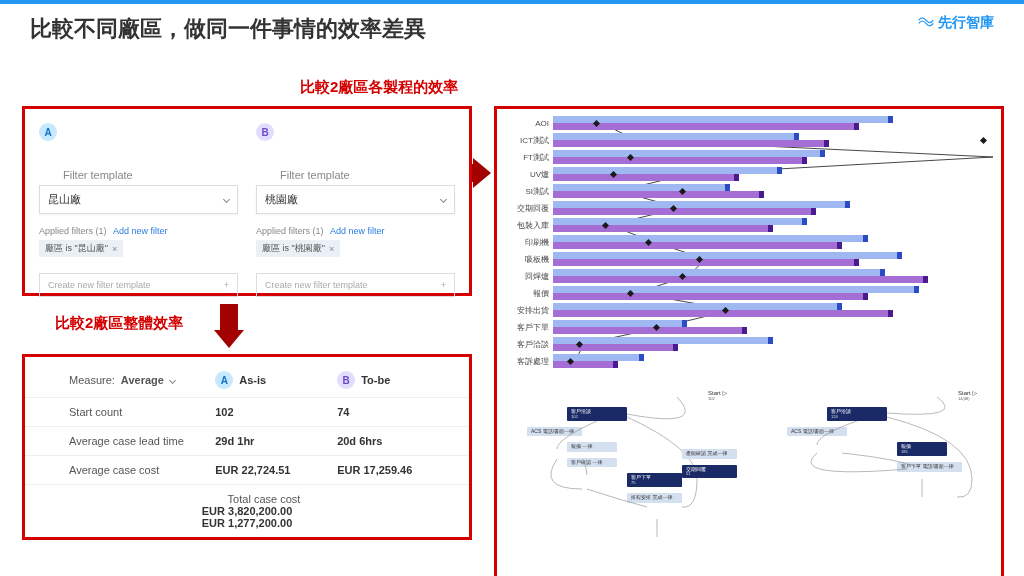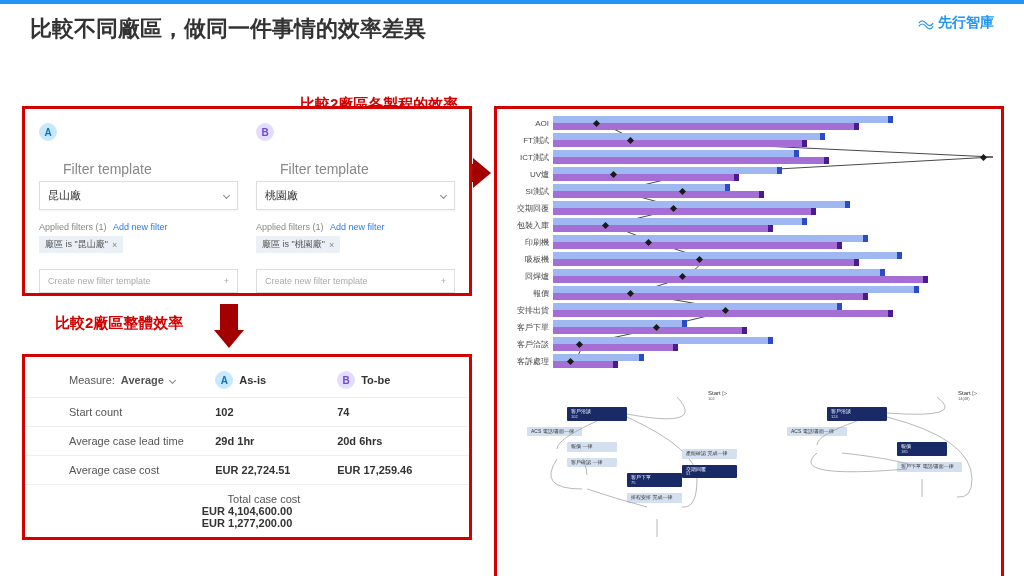--- a/index.html
+++ b/index.html
@@ -1,39 +1,39 @@
 <!DOCTYPE html>
 <html><head>
 <meta charset="utf-8">
 <style>
   * { box-sizing: border-box; margin: 0; padding: 0; }
   body { font-family: "Microsoft JhengHei", "PingFang TC", -apple-system, sans-serif; font-size: 11px; color: #333; background: #fff; width: 1024px; height: 576px; position: relative; overflow: hidden; }
   .topbar { height: 4px; background: #2196f3; }
   .header { display: flex; justify-content: space-between; align-items: flex-start; padding: 10px 30px 0; }
   .title { font-size: 22px; font-weight: 700; color: #333; }
-  .brand { color: #2196f3; font-size: 14px; font-weight: 600; display: flex; align-items: center; gap: 4px; }
+  .brand { color: #2196f3; font-size: 14px; font-weight: 600; display: flex; align-items: flex-start; gap: 4px; }
   .brand-icon { width: 16px; height: 12px; display: inline-block; }
 
   .canvas { position: relative; width: 1024px; height: 540px; }
   .red-arrow { position: absolute; background: #a30000; }
   .red-arrow::after { content: ""; position: absolute; width: 0; height: 0; border-style: solid; }
   .arrow-right { height: 18px; }
   .arrow-right::after { right: -14px; top: -6px; border-width: 15px 0 15px 18px; border-color: transparent transparent transparent #a30000; }
   .arrow-down { width: 18px; }
   .arrow-down::after { bottom: -14px; left: -6px; border-width: 18px 15px 0 15px; border-color: #a30000 transparent transparent transparent; }
 
   .red-label { position: absolute; color: #d40000; font-size: 15px; font-weight: bold; }
 
   
   .filters { position: absolute; left: 22px; top: 62px; width: 450px; height: 190px; border: 3px solid #d40000; padding: 8px 10px; display: flex; gap: 10px; background: #fff; }
   .filter-card { flex: 1; background: #fff; padding: 6px 4px; }
   .badge { display: inline-flex; align-items: center; justify-content: center; width: 18px; height: 18px; border-radius: 50%; font-size: 10px; font-weight: bold; }
   .badge-a { background: #c7e8ff; color: #0b74c4; }
   .badge-b { background: #e4dcff; color: #6b4cc4; }
-  .small-label { color: #888; font-size: 14px; margin-top: 20px; padding-left: 24px; }
+  .small-label { color: #888; font-size: 11px; margin-top: 28px; padding-left: 24px; }
   .select { border: 1px solid #ddd; padding: 6px 8px; margin-top: 4px; display: flex; justify-content: space-between; align-items: center; font-size: 11px; box-shadow: 0 1px 2px rgba(0,0,0,.05); }
   .chev { border: solid #888; border-width: 0 1px 1px 0; padding: 2px; transform: rotate(45deg); display: inline-block; }
   .applied { color: #888; font-size: 9px; margin-top: 12px; }
   .addf { color: #2b7de0; margin-left: 4px; }
   .chip { display: inline-flex; align-items: center; background: #eaf0f5; padding: 2px 6px; font-size: 9px; margin-top: 4px; color: #555; }
   .chip .x { margin-left: 4px; color: #888; }
   .create { border: 1px solid #ddd; padding: 6px 8px; margin-top: 16px; font-size: 9px; color: #aaa; display: flex; justify-content: space-between; align-items: center; }
 
   
   .metrics { position: absolute; left: 22px; top: 310px; width: 450px; border: 3px solid #d40000; background: #fff; padding: 6px 0 0; }
@@ -80,21 +80,21 @@
           <path d="M1 8 Q5 2 10 8 T19 8" stroke="#2196f3" fill="none" stroke-width="1.5"></path>
           <path d="M1 4 Q5 -2 10 4 T19 4" stroke="#2196f3" fill="none" stroke-width="1.5"></path>
         </svg>
     </span>
     <span>先行智庫</span>
   </div>
 </div>
 
 <div class="canvas">
 
-  <div class="red-label" style="left:300px; top:51px;">比較2廠區各製程的效率</div>
+  <div class="red-label" style="left:300px; top:34px;">比較2廠區各製程的效率</div>
   <div class="red-arrow arrow-right" style="left:435px; top:120px; width:42px;"></div>
 
   <div class="filters">
     <div class="filter-card">
       <span class="badge badge-a">A</span>
       <div class="small-label">Filter template</div>
       <div class="select">
         <span>昆山廠</span>
         <span class="chev"></span>
       </div>
@@ -157,21 +157,21 @@
           <div class="mcol2">29d 1hr</div>
           <div class="mcol3">20d 6hrs</div>
         </div>
         <div class="mrow">
           <div class="mcol1">Average case cost</div>
           <div class="mcol2">EUR 22,724.51</div>
           <div class="mcol3">EUR 17,259.46</div>
         </div>
         <div class="mrow">
           <div class="mcol1">Total case cost</div>
-          <div class="mcol2">EUR 4,104,600.00</div>
+          <div class="mcol2">EUR 3,820,200.00</div>
           <div class="mcol3">EUR 1,277,200.00</div>
         </div>
       </div>
   </div>
 
   <div class="right">
     <div class="barchart" id="barchart">
       <svg class="linepath" id="linepath" viewBox="0 0 486 255" preserveAspectRatio="none" style="width: 100%; height: 255px;">
           <polyline points="99,8 133.39999999999998,25 486,42 185,59 116.2,76 176.4,93 107.6,110 150.6,127 202.20000000000002,144 185,161 133.39999999999998,178 228,195 159.2,212 81.8,229 73.2,246" stroke="#1a1a1a" fill="none" stroke-width="0.8"></polyline>
         </svg>
@@ -179,37 +179,37 @@
           <div class="barlabel">AOI</div>
           <div class="bartrack">
             <div class="bar bar1" style="width:335.40000000000003px"></div>
             <div class="cap cap1" style="left:335.40000000000003px; top:0"></div>
             <div class="bar bar2" style="width:301px"></div>
             <div class="cap cap2" style="left:301px; top:7px"></div>
             <div class="linemark" style="left:41px"></div>
           </div>
         </div>
         <div class="barrow">
+          <div class="barlabel">ICT測試</div>
+          <div class="bartrack">
+            <div class="bar bar1" style="width:240.8px"></div>
+            <div class="cap cap1" style="left:240.8px; top:0"></div>
+            <div class="bar bar2" style="width:270.9px"></div>
+            <div class="cap cap2" style="left:270.9px; top:7px"></div>
+            <div class="linemark" style="left:428px"></div>
+          </div>
+        </div>
+        <div class="barrow">
           <div class="barlabel">FT測試</div>
           <div class="bartrack">
             <div class="bar bar1" style="width:266.6px"></div>
             <div class="cap cap1" style="left:266.6px; top:0"></div>
             <div class="bar bar2" style="width:249.39999999999998px"></div>
             <div class="cap cap2" style="left:249.39999999999998px; top:7px"></div>
             <div class="linemark" style="left:75.39999999999999px"></div>
-          </div>
-        </div>
-        <div class="barrow">
-          <div class="barlabel">ICT測試</div>
-          <div class="bartrack">
-            <div class="bar bar1" style="width:240.8px"></div>
-            <div class="cap cap1" style="left:240.8px; top:0"></div>
-            <div class="bar bar2" style="width:270.9px"></div>
-            <div class="cap cap2" style="left:270.9px; top:7px"></div>
-            <div class="linemark" style="left:428px"></div>
           </div>
         </div>
         <div class="barrow">
           <div class="barlabel">UV爐</div>
           <div class="bartrack">
             <div class="bar bar1" style="width:223.6px"></div>
             <div class="cap cap1" style="left:223.6px; top:0"></div>
             <div class="bar bar2" style="width:180.6px"></div>
             <div class="cap cap2" style="left:180.6px; top:7px"></div>
             <div class="linemark" style="left:58.2px"></div>

